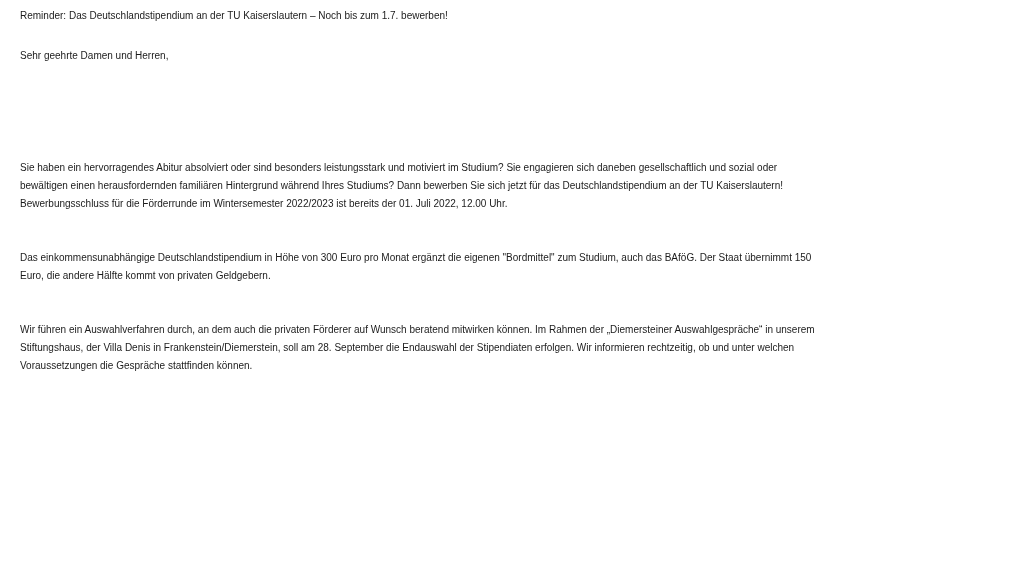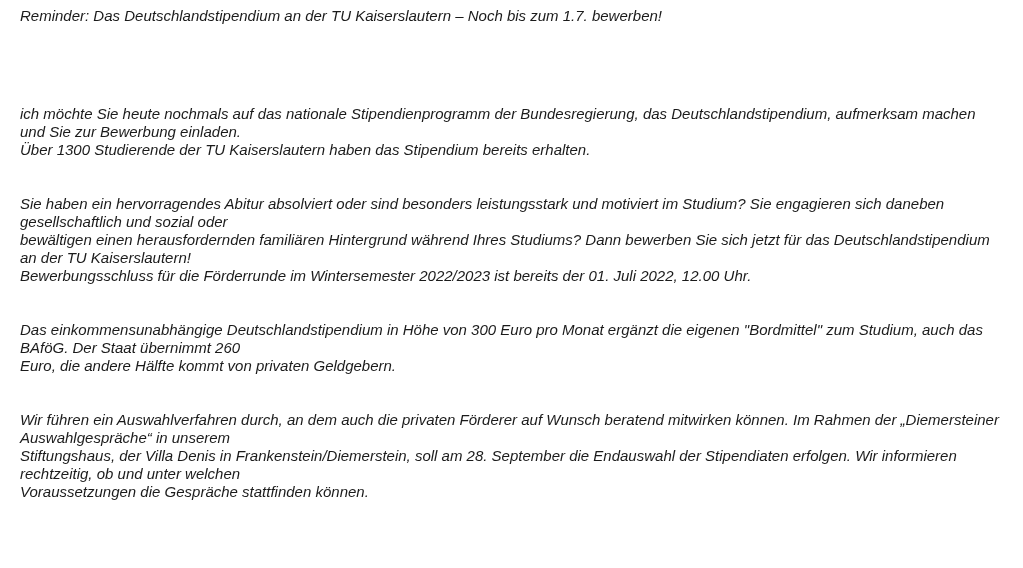--- a/index.html
+++ b/index.html
@@ -13,61 +13,59 @@
     overflow: hidden;
     font-family: "Liberation Sans", sans-serif;
     color: #1a1a1a;
   }
   .email-body {
     padding: 7px 20px 0 20px;
     box-sizing: border-box;
     width: 1023px;
   }
   .para {
-    font-size: 15px;
+    font-size: 10px;
     line-height: 18px;
     margin: 0;
     color: #1b1b1b;
     max-width: 1000px;
     text-align: left;
     white-space: pre-wrap;
-    font-style: italic;
   }
   .gap-sm { height: 18px; }
   .gap-md { height: 22px; }
   .gap-lg { height: 36px; }
   .gap-xl { height: 40px; }
 </style>
 </head>
 <body>
 
 <div class="email-body">
 
   <p class="para">Reminder: Das Deutschlandstipendium an der TU Kaiserslautern – Noch bis zum 1.7. bewerben!</p>
 
   <div class="gap-md"></div>
 
+  <p class="para">Sehr geehrte Damen und Herren,</p>
 
   <div class="gap-sm"></div>
 
 
   <div class="gap-xl"></div>
 
-  <p class="para">ich möchte Sie heute nochmals auf das nationale Stipendienprogramm der Bundesregierung, das Deutschlandstipendium, aufmerksam machen und Sie zur Bewerbung einladen.
-Über 1300 Studierende der TU Kaiserslautern haben das Stipendium bereits erhalten.</p>
 
   <div class="gap-lg"></div>
 
   <p class="para">Sie haben ein hervorragendes Abitur absolviert oder sind besonders leistungsstark und motiviert im Studium? Sie engagieren sich daneben gesellschaftlich und sozial oder
 bewältigen einen herausfordernden familiären Hintergrund während Ihres Studiums? Dann bewerben Sie sich jetzt für das Deutschlandstipendium an der TU Kaiserslautern!
 Bewerbungsschluss für die Förderrunde im Wintersemester 2022/2023 ist bereits der 01. Juli 2022, 12.00 Uhr.</p>
 
   <div class="gap-lg"></div>
 
-  <p class="para">Das einkommensunabhängige Deutschlandstipendium in Höhe von 300 Euro pro Monat ergänzt die eigenen "Bordmittel" zum Studium, auch das BAföG. Der Staat übernimmt 260
+  <p class="para">Das einkommensunabhängige Deutschlandstipendium in Höhe von 300 Euro pro Monat ergänzt die eigenen "Bordmittel" zum Studium, auch das BAföG. Der Staat übernimmt 150
 Euro, die andere Hälfte kommt von privaten Geldgebern.</p>
 
   <div class="gap-lg"></div>
 
   <p class="para">Wir führen ein Auswahlverfahren durch, an dem auch die privaten Förderer auf Wunsch beratend mitwirken können. Im Rahmen der „Diemersteiner Auswahlgespräche“ in unserem
 Stiftungshaus, der Villa Denis in Frankenstein/Diemerstein, soll am 28. September die Endauswahl der Stipendiaten erfolgen. Wir informieren rechtzeitig, ob und unter welchen
 Voraussetzungen die Gespräche stattfinden können.</p>
 
   <div class="gap-lg"></div>
 

